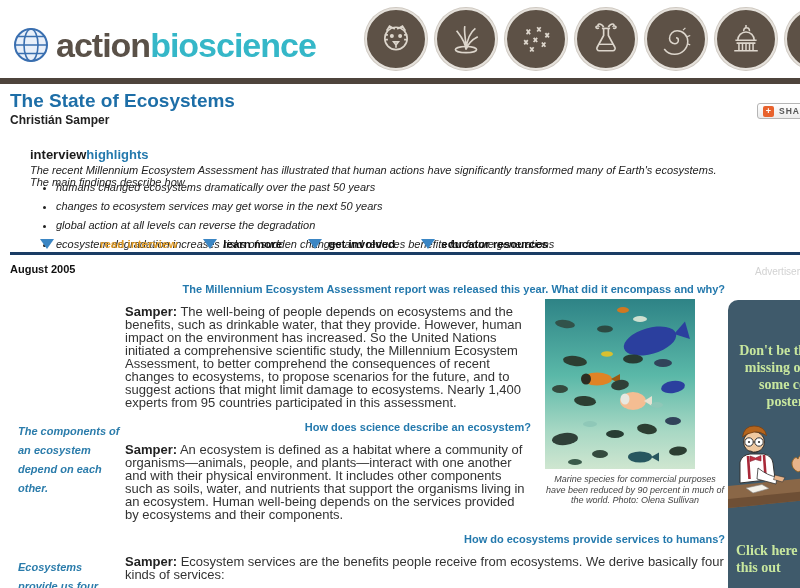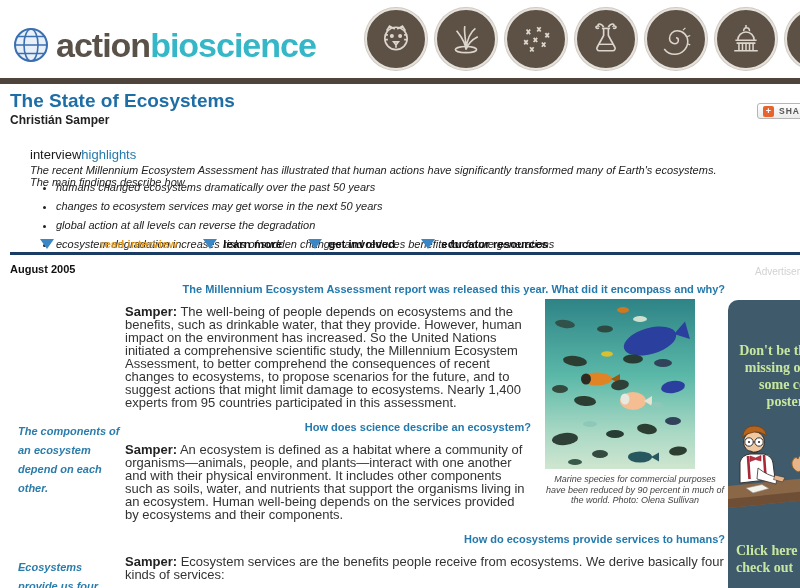--- a/index.html
+++ b/index.html
@@ -24,21 +24,21 @@
   .page-title { position:absolute; left:10px; top:90px; font-size:19px; font-weight:bold; color:#1d6ea7; }
   .page-author { position:absolute; left:10px; top:113px; font-size:12px; font-weight:bold; color:#222; }
   .share-btn { position:absolute; left:757px; top:103px; height:16px; display:flex; align-items:center;
     border:1px solid #b5b5b5; border-radius:3px; background:linear-gradient(#ffffff,#ebebeb);
     padding:1px 5px; cursor:pointer; white-space:nowrap; }
   .share-plus { width:11px; height:11px; border-radius:2px; background:#e8622d; color:#fff; font-size:9px;
     font-weight:bold; line-height:11px; text-align:center; margin-right:5px; }
   .share-label { font-size:8.5px; letter-spacing:1px; color:#555; font-weight:bold; }
 
   
-  .hl-heading { position:absolute; left:30px; top:147px; font-size:13px; font-weight:normal; }
+  .hl-heading { position:absolute; left:30px; top:147px; font-size:13px; font-weight:bold; }
   .hl-heading .blk { color:#1a1a1a; } .hl-heading .blu { color:#2479ad; }
   .hl-intro { position:absolute; left:30px; top:164px; width:700px; font-size:11px; font-style:italic; color:#222; }
   .hl-list { position:absolute; left:42px; top:181px; width:660px; font-size:11px; font-style:italic; color:#222;
     list-style:disc; padding-left:14px; }
   .hl-list li { margin-bottom:7px; }
 
   
   .nav { position:absolute; left:40px; top:238px; display:flex; align-items:center; }
   .nav-item { display:flex; align-items:center; margin-right:26px; cursor:pointer; }
   .tri { width:0; height:0; border-left:7px solid transparent; border-right:7px solid transparent;
@@ -282,17 +282,17 @@
       <path d="M25.2 20 h1.6" stroke="#333" stroke-width="1"></path>
       <circle cx="21" cy="20" r="1.1" fill="#333"></circle>
       <circle cx="31" cy="20" r="1.1" fill="#333"></circle>
       <path d="M21.5 28.5 q4.5 3.5 9 0.5" fill="none" stroke="#333" stroke-width="1"></path>
       <path d="M23.5 28.8 l0.5 2 M26.5 29.6 l0.2 2 M29 29.3 l-0.2 2" stroke="#333" stroke-width="0.7"></path>
       <path d="M22 34 l5.5 2 5.5 -2.5 0 5.5 -5.5 -1.5 -5.5 2 z" fill="#c03040" stroke="#802030" stroke-width="0.6"></path>
       <path d="M64 40 q3 -7 6 -3 q2 -6 4 -1 q3 -4 3.5 0 l2 10 -9.5 4 q-7 -3.5 -6 -10 z" fill="#e8b48a" stroke="#90601f" stroke-width="0.9"></path>
     </svg>
     <div class="ad-cta">
       <span>Click here</span><br>
-      <span>check out</span>
+      <span>this out</span>
     </div>
   </div>
 
 </div>
 
 </body></html>

